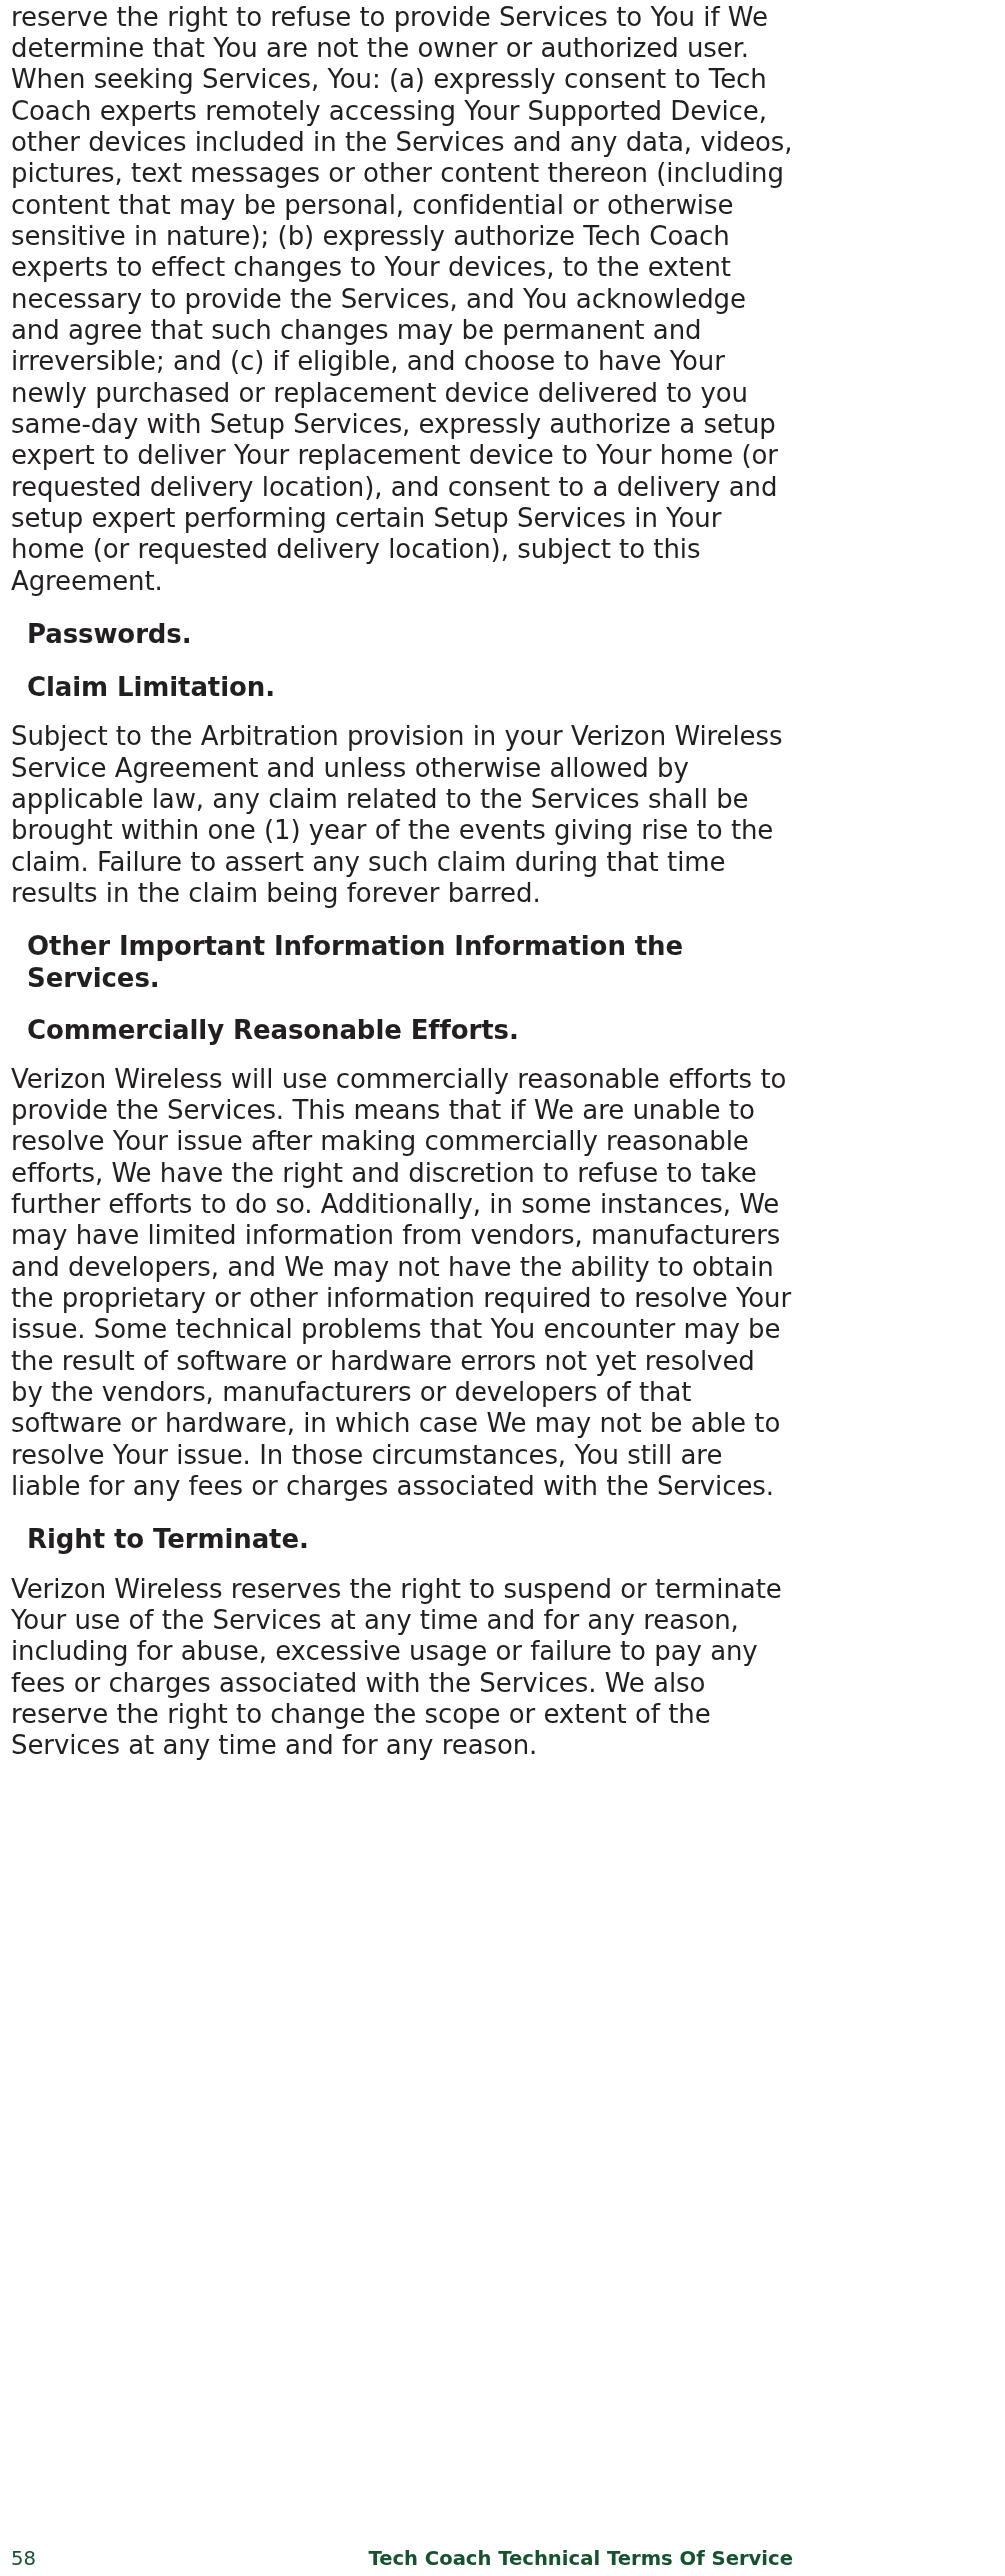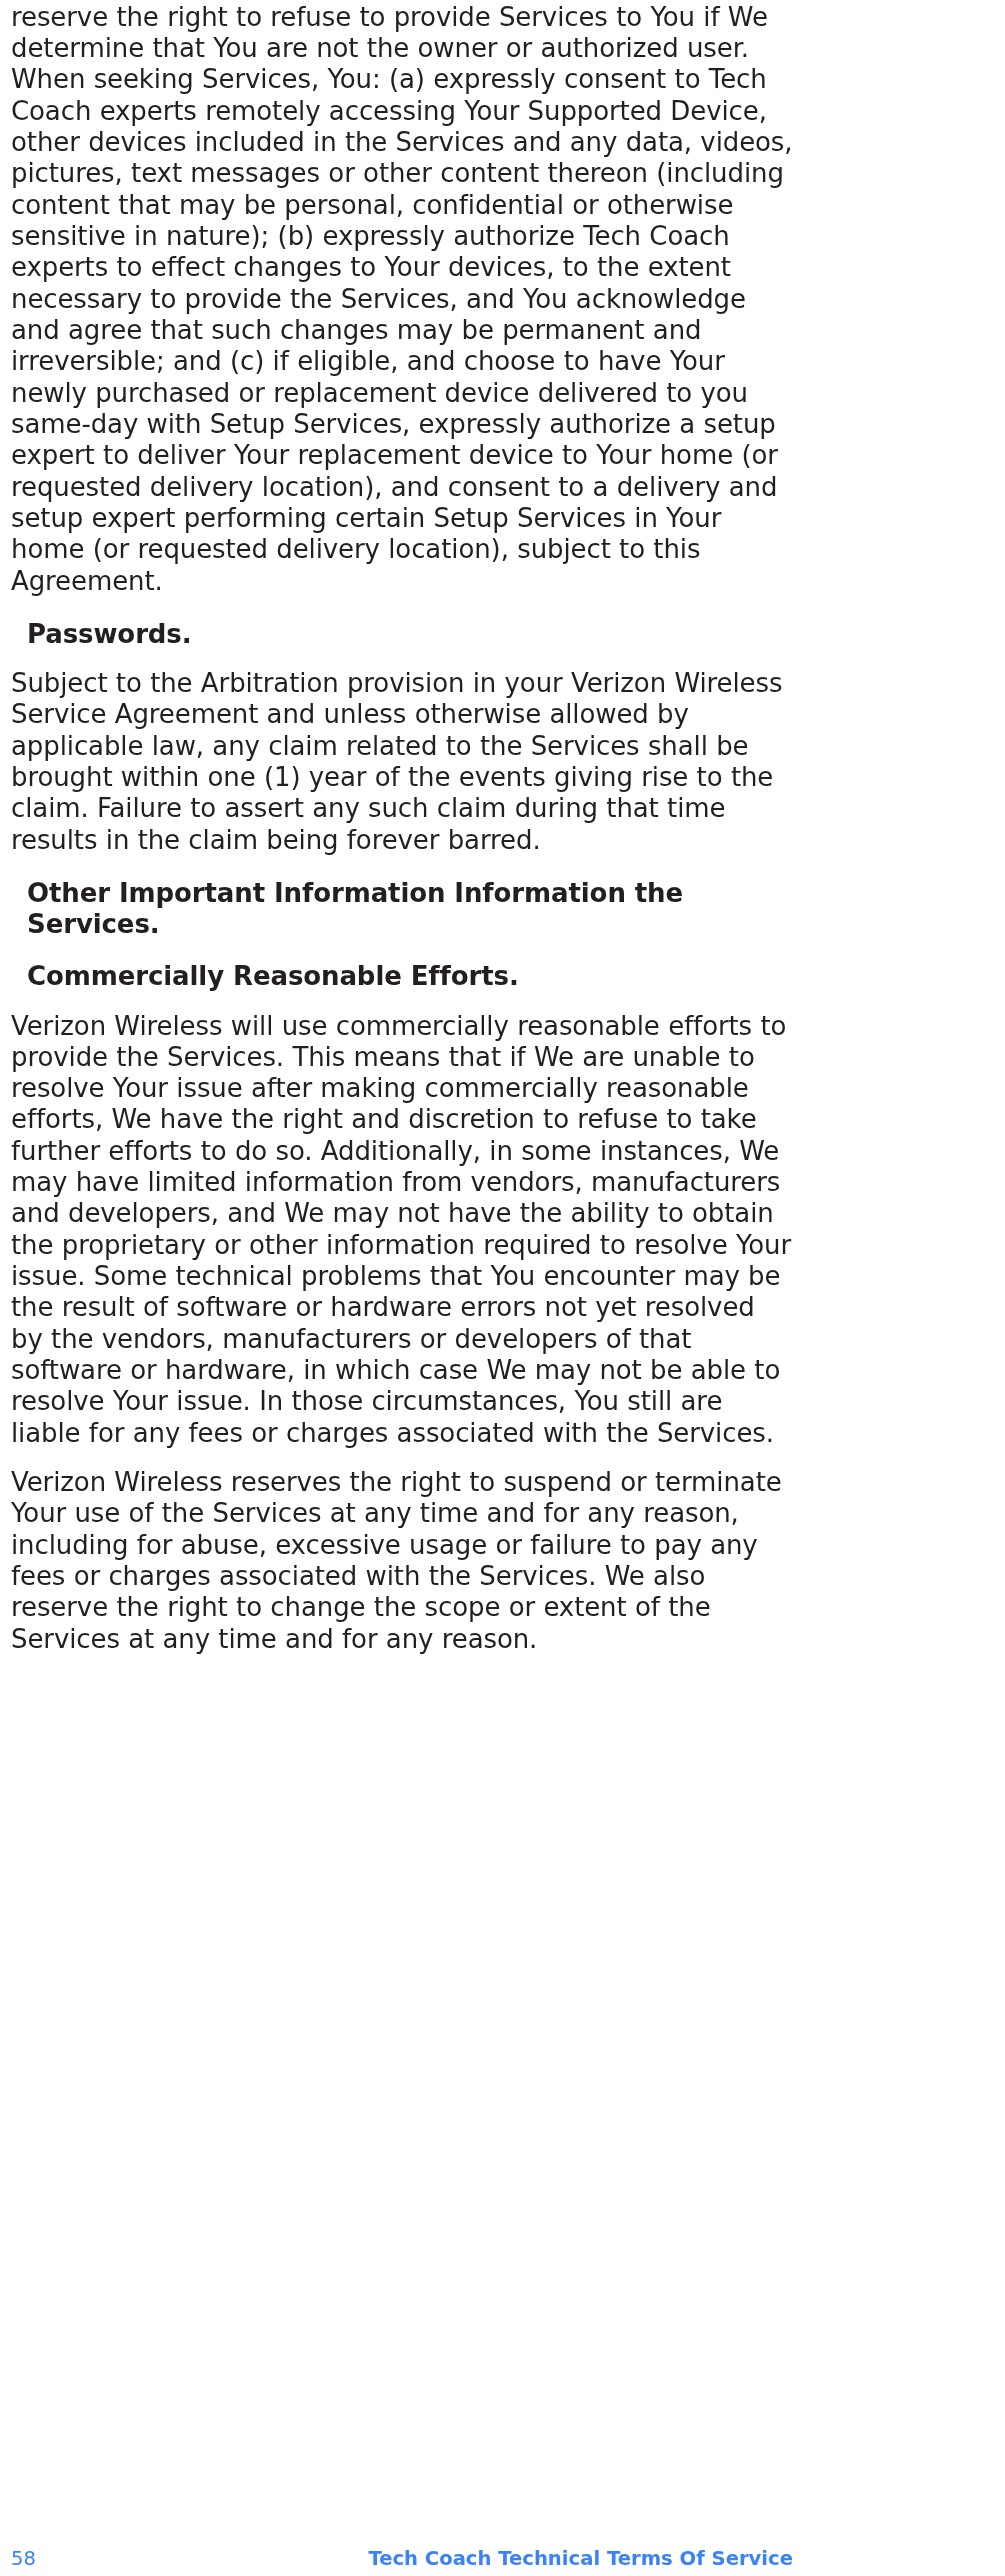--- a/index.html
+++ b/index.html
@@ -46,50 +46,52 @@
   .footer {
     position: absolute;
     left: 11px;
     right: 11px;
     bottom: 6.3px;
     height: 27px;
     display: flex;
     align-items: flex-end;
     justify-content: space-between;
     font-size: 19px;
-    color: #3b82f6;
+    color: #14532d;
   }
   .footer .page-number {
     font-size: 19.6px;
   }
   .footer .footer-title {
     font-size: 19.6px;
     font-weight: bold;
   }
 </style>
 </head>
 <body>
 
 <div class="page">
   <div class="content">
 
     <p class="para">reserve the right to refuse to provide Services to You if We determine that You are not the owner or authorized user.  When seeking Services, You: (a) expressly consent to Tech Coach experts remotely accessing Your Supported Device, other devices included in the Services and any data, videos, pictures, text messages or other content thereon (including content that may be personal, confidential or otherwise sensitive in nature); (b) expressly authorize Tech Coach experts  to effect changes to Your devices, to the extent necessary to provide the Services, and You acknowledge and agree that such changes may be permanent and irreversible; and (c) if eligible, and choose to have Your newly purchased or replacement device delivered to you same-day with Setup Services, expressly authorize a setup expert to deliver Your replacement device to Your home (or requested delivery location), and consent to a delivery and setup expert performing certain Setup Services in Your home (or requested delivery location), subject to this Agreement.</p>
 
     <h3 class="heading">Passwords.</h3>
 
 
+    <h3 class="heading">Claim Limitation.</h3>
 
     <p class="para gap">Subject to the Arbitration provision in your Verizon Wireless Service Agreement and unless otherwise allowed by applicable law, any claim related to the Services shall be brought within one (1) year of the events giving rise to the claim.  Failure to assert any such claim during that time results in the claim being forever barred.</p>
 
     <h3 class="heading">Other Important Information Information the Services.</h3>
 
     <h3 class="heading tight">Commercially Reasonable Efforts.</h3>
 
     <p class="para gap">Verizon Wireless will use commercially reasonable efforts to provide the Services.  This means that if We are unable to resolve Your issue after making commercially reasonable efforts, We have the right and discretion to refuse to take further efforts to do so.  Additionally, in some instances, We may have limited information from vendors, manufacturers and developers, and We may not have the ability to obtain the proprietary or other information required to resolve Your issue.  Some technical problems that You encounter may be the result of software or hardware errors not yet resolved by the vendors, manufacturers or developers of that software or hardware, in which case We may not be able to resolve Your issue.  In those circumstances, You still are liable for any fees or charges associated with the Services.</p>
 
+    <h3 class="heading">Right to Terminate.</h3>
 
     <p class="para gap">Verizon Wireless reserves the right to suspend or terminate Your use of the Services at any time and for any reason, including for abuse, excessive usage or failure to pay any fees or charges associated with the Services.  We also reserve the right to change the scope or extent of the Services at any time and for any reason.</p>
 
   </div>
 
   <div class="footer">
     <span class="page-number">58</span>
     <span class="footer-title">Tech Coach Technical Terms Of Service</span>
   </div>
 </div>

